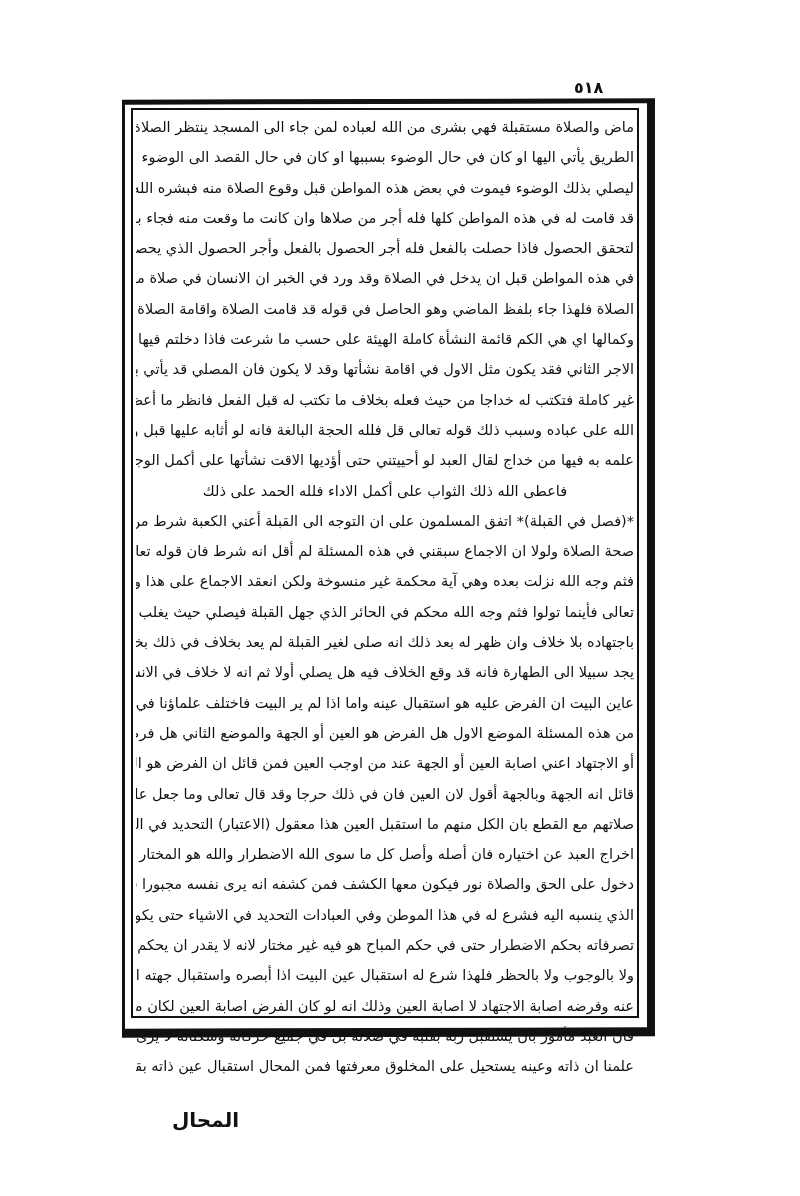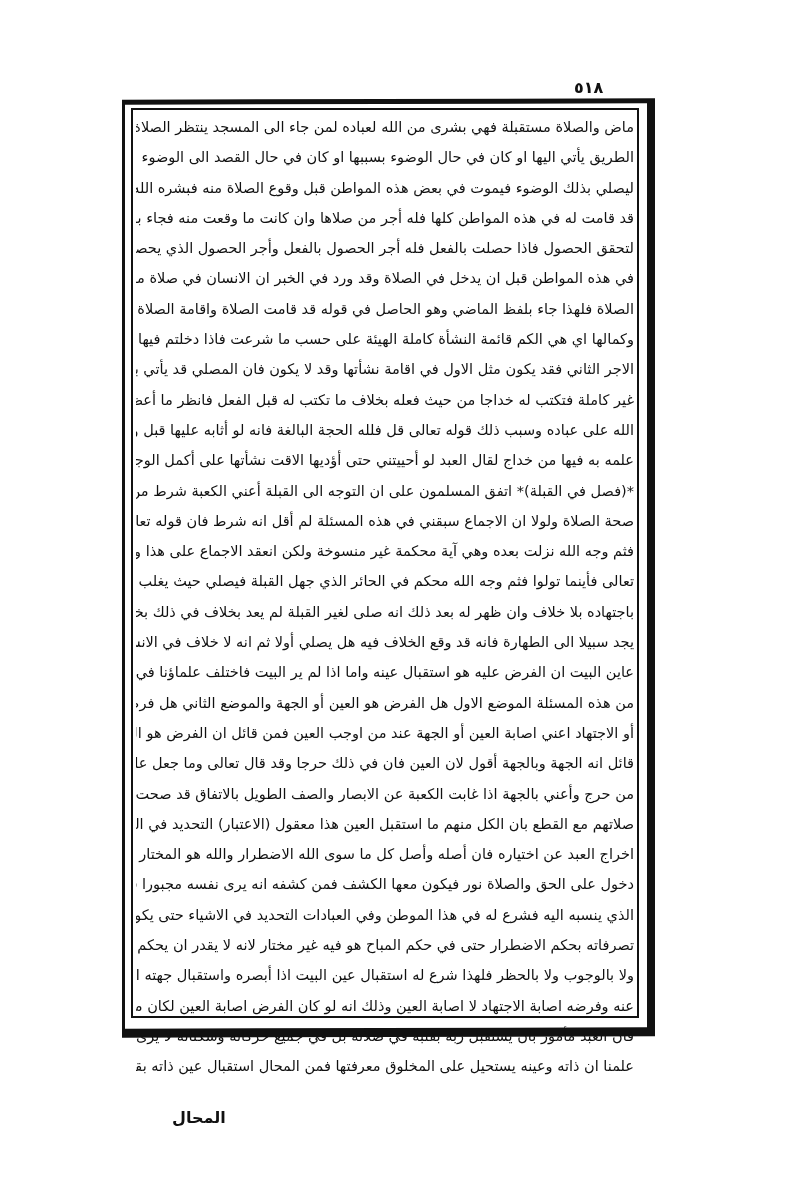--- a/index.html
+++ b/index.html
@@ -70,21 +70,21 @@
     .text-line.short {
       text-align-last: center;
     }
     .text-line.heading-start {
       font-weight: normal;
     }
     .catchword {
       position: absolute;
       top: 1108px;
       left: 172px;
-      font-size: 16px;
+      font-size: 20px;
       direction: rtl;
       font-weight: bold;
     }
   </style>
 </head>
 <body>
 
 <div>
   <div class="page-number">٥١٨</div>
 
@@ -97,31 +97,31 @@
     <div class="text-line">ليصلي بذلك الوضوء فيموت في بعض هذه المواطن قبل وقوع الصلاة منه فبشره الله بان الصلاة</div>
     <div class="text-line">قد قامت له في هذه المواطن كلها فله أجر من صلاها وان كانت ما وقعت منه فجاء بلفظ الماضي</div>
     <div class="text-line">لتحقق الحصول فاذا حصلت بالفعل فله أجر الحصول بالفعل وأجر الحصول الذي يحصل لمن مات</div>
     <div class="text-line">في هذه المواطن قبل ان يدخل في الصلاة وقد ورد في الخبر ان الانسان في صلاة ما دام ينتظر</div>
     <div class="text-line">الصلاة فلهذا جاء بلفظ الماضي وهو الحاصل في قوله قد قامت الصلاة واقامة الصلاة تمام نشأتها</div>
     <div class="text-line">وكمالها اي هي الكم قائمة النشأة كاملة الهيئة على حسب ما شرعت فاذا دخلتم فيها وأجوتم</div>
     <div class="text-line">الاجر الثاني فقد يكون مثل الاول في اقامة نشأتها وقد لا يكون فان المصلي قد يأتي بها خداجا</div>
     <div class="text-line">غير كاملة فتكتب له خداجا من حيث فعله بخلاف ما تكتب له قبل الفعل فانظر ما أعظم فضل</div>
     <div class="text-line">الله على عباده وسبب ذلك قوله تعالى قل فلله الحجة البالغة فانه لو أثابه عليها قبل وقوعها بحسب</div>
     <div class="text-line">علمه به فيها من خداج لقال العبد لو أحييتني حتى أؤديها الاقت نشأتها على أكمل الوجوه</div>
+    <div class="text-line short">فاعطى الله ذلك الثواب على أكمل الاداء فلله الحمد على ذلك</div>
     <div class="text-line heading-start">*(فصل في القبلة)* اتفق المسلمون على ان التوجه الى القبلة أعني الكعبة شرط من شروط</div>
     <div class="text-line">صحة الصلاة ولولا ان الاجماع سبقني في هذه المسئلة لم أقل انه شرط فان قوله تعالى فأينما تولوا</div>
     <div class="text-line">فثم وجه الله نزلت بعده وهي آية محكمة غير منسوخة ولكن انعقد الاجماع على هذا وجاء قوله</div>
     <div class="text-line">تعالى فأينما تولوا فثم وجه الله محكم في الحائر الذي جهل القبلة فيصلي حيث يغلب على ظنه</div>
     <div class="text-line">باجتهاده بلا خلاف وان ظهر له بعد ذلك انه صلى لغير القبلة لم يعد بخلاف في ذلك بخلاف من لم</div>
     <div class="text-line">يجد سبيلا الى الطهارة فانه قد وقع الخلاف فيه هل يصلي أولا ثم انه لا خلاف في الانسان اذا</div>
     <div class="text-line">عاين البيت ان الفرض عليه هو استقبال عينه واما اذا لم ير البيت فاختلف علماؤنا في الموضعين</div>
     <div class="text-line">من هذه المسئلة الموضع الاول هل الفرض هو العين أو الجهة والموضع الثاني هل فرضه الاصابة</div>
     <div class="text-line">أو الاجتهاد اعني اصابة العين أو الجهة عند من اوجب العين فمن قائل ان الفرض هو العين ومن</div>
     <div class="text-line">قائل انه الجهة وبالجهة أقول لان العين فان في ذلك حرجا وقد قال تعالى وما جعل عليكم في الدين</div>
-    <div class="text-line">من حرج وأعني بالجهة اذا غابت الكعبة عن الابصار والصف الطويل بالاتفاق قد صحت</div>
     <div class="text-line">صلاتهم مع القطع بان الكل منهم ما استقبل العين هذا معقول (الاعتبار) التحديد في القبلة</div>
     <div class="text-line">اخراج العبد عن اختياره فان أصله وأصل كل ما سوى الله الاضطرار والله هو المختار والصلاة</div>
     <div class="text-line">دخول على الحق والصلاة نور فيكون معها الكشف فمن كشفه انه يرى نفسه مجبورا في اختياره</div>
     <div class="text-line">الذي ينسبه اليه فشرع له في هذا الموطن وفي العبادات التحديد في الاشياء حتى يكون في</div>
     <div class="text-line">تصرفاته بحكم الاضطرار حتى في حكم المباح هو فيه غير مختار لانه لا يقدر ان يحكم عليه بالندب</div>
     <div class="text-line">ولا بالوجوب ولا بالحظر فلهذا شرع له استقبال عين البيت اذا أبصره واستقبال جهته اذا غاب</div>
     <div class="text-line">عنه وفرضه اصابة الاجتهاد لا اصابة العين وذلك انه لو كان الفرض اصابة العين لكان محالا</div>
     <div class="text-line">فان العبد مأمور بان يستقبل ربه بقلبه في صلاته بل في جميع حركاته وسكناته لا يرى الا الله وقد</div>
     <div class="text-line">علمنا ان ذاته وعينه يستحيل على المخلوق معرفتها فمن المحال استقبال عين ذاته بقلبه اي من</div>
   </div>

